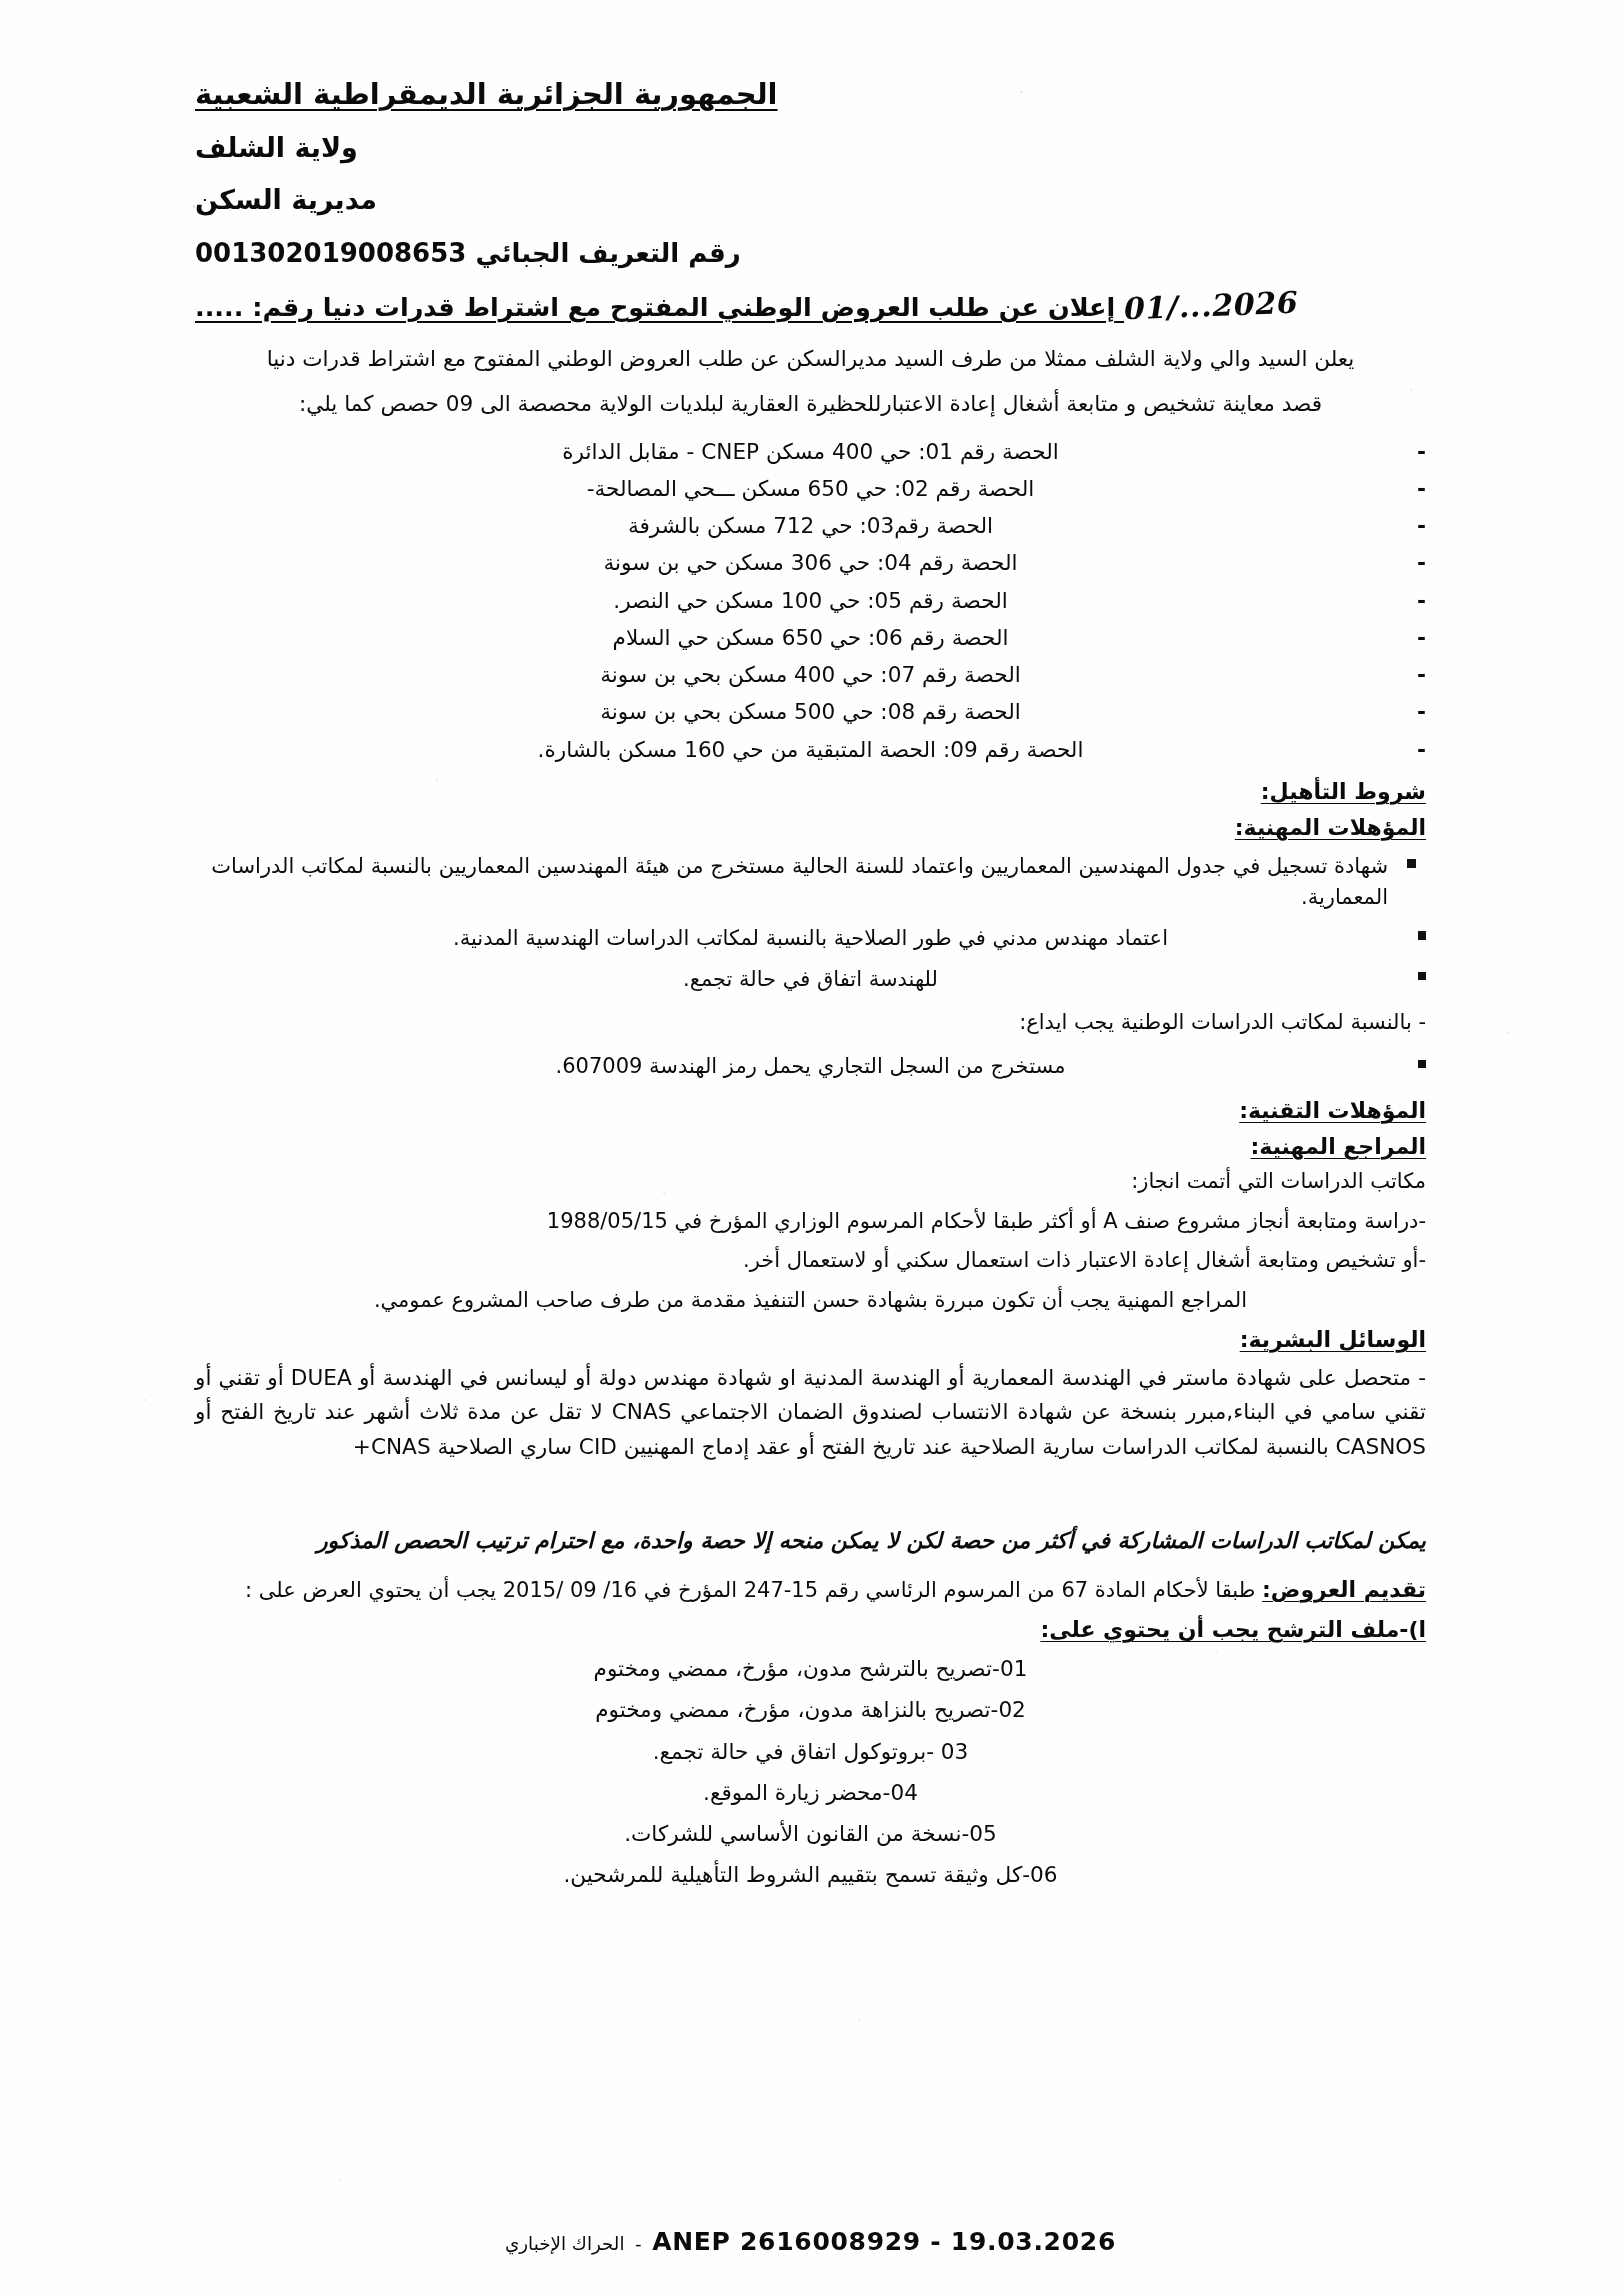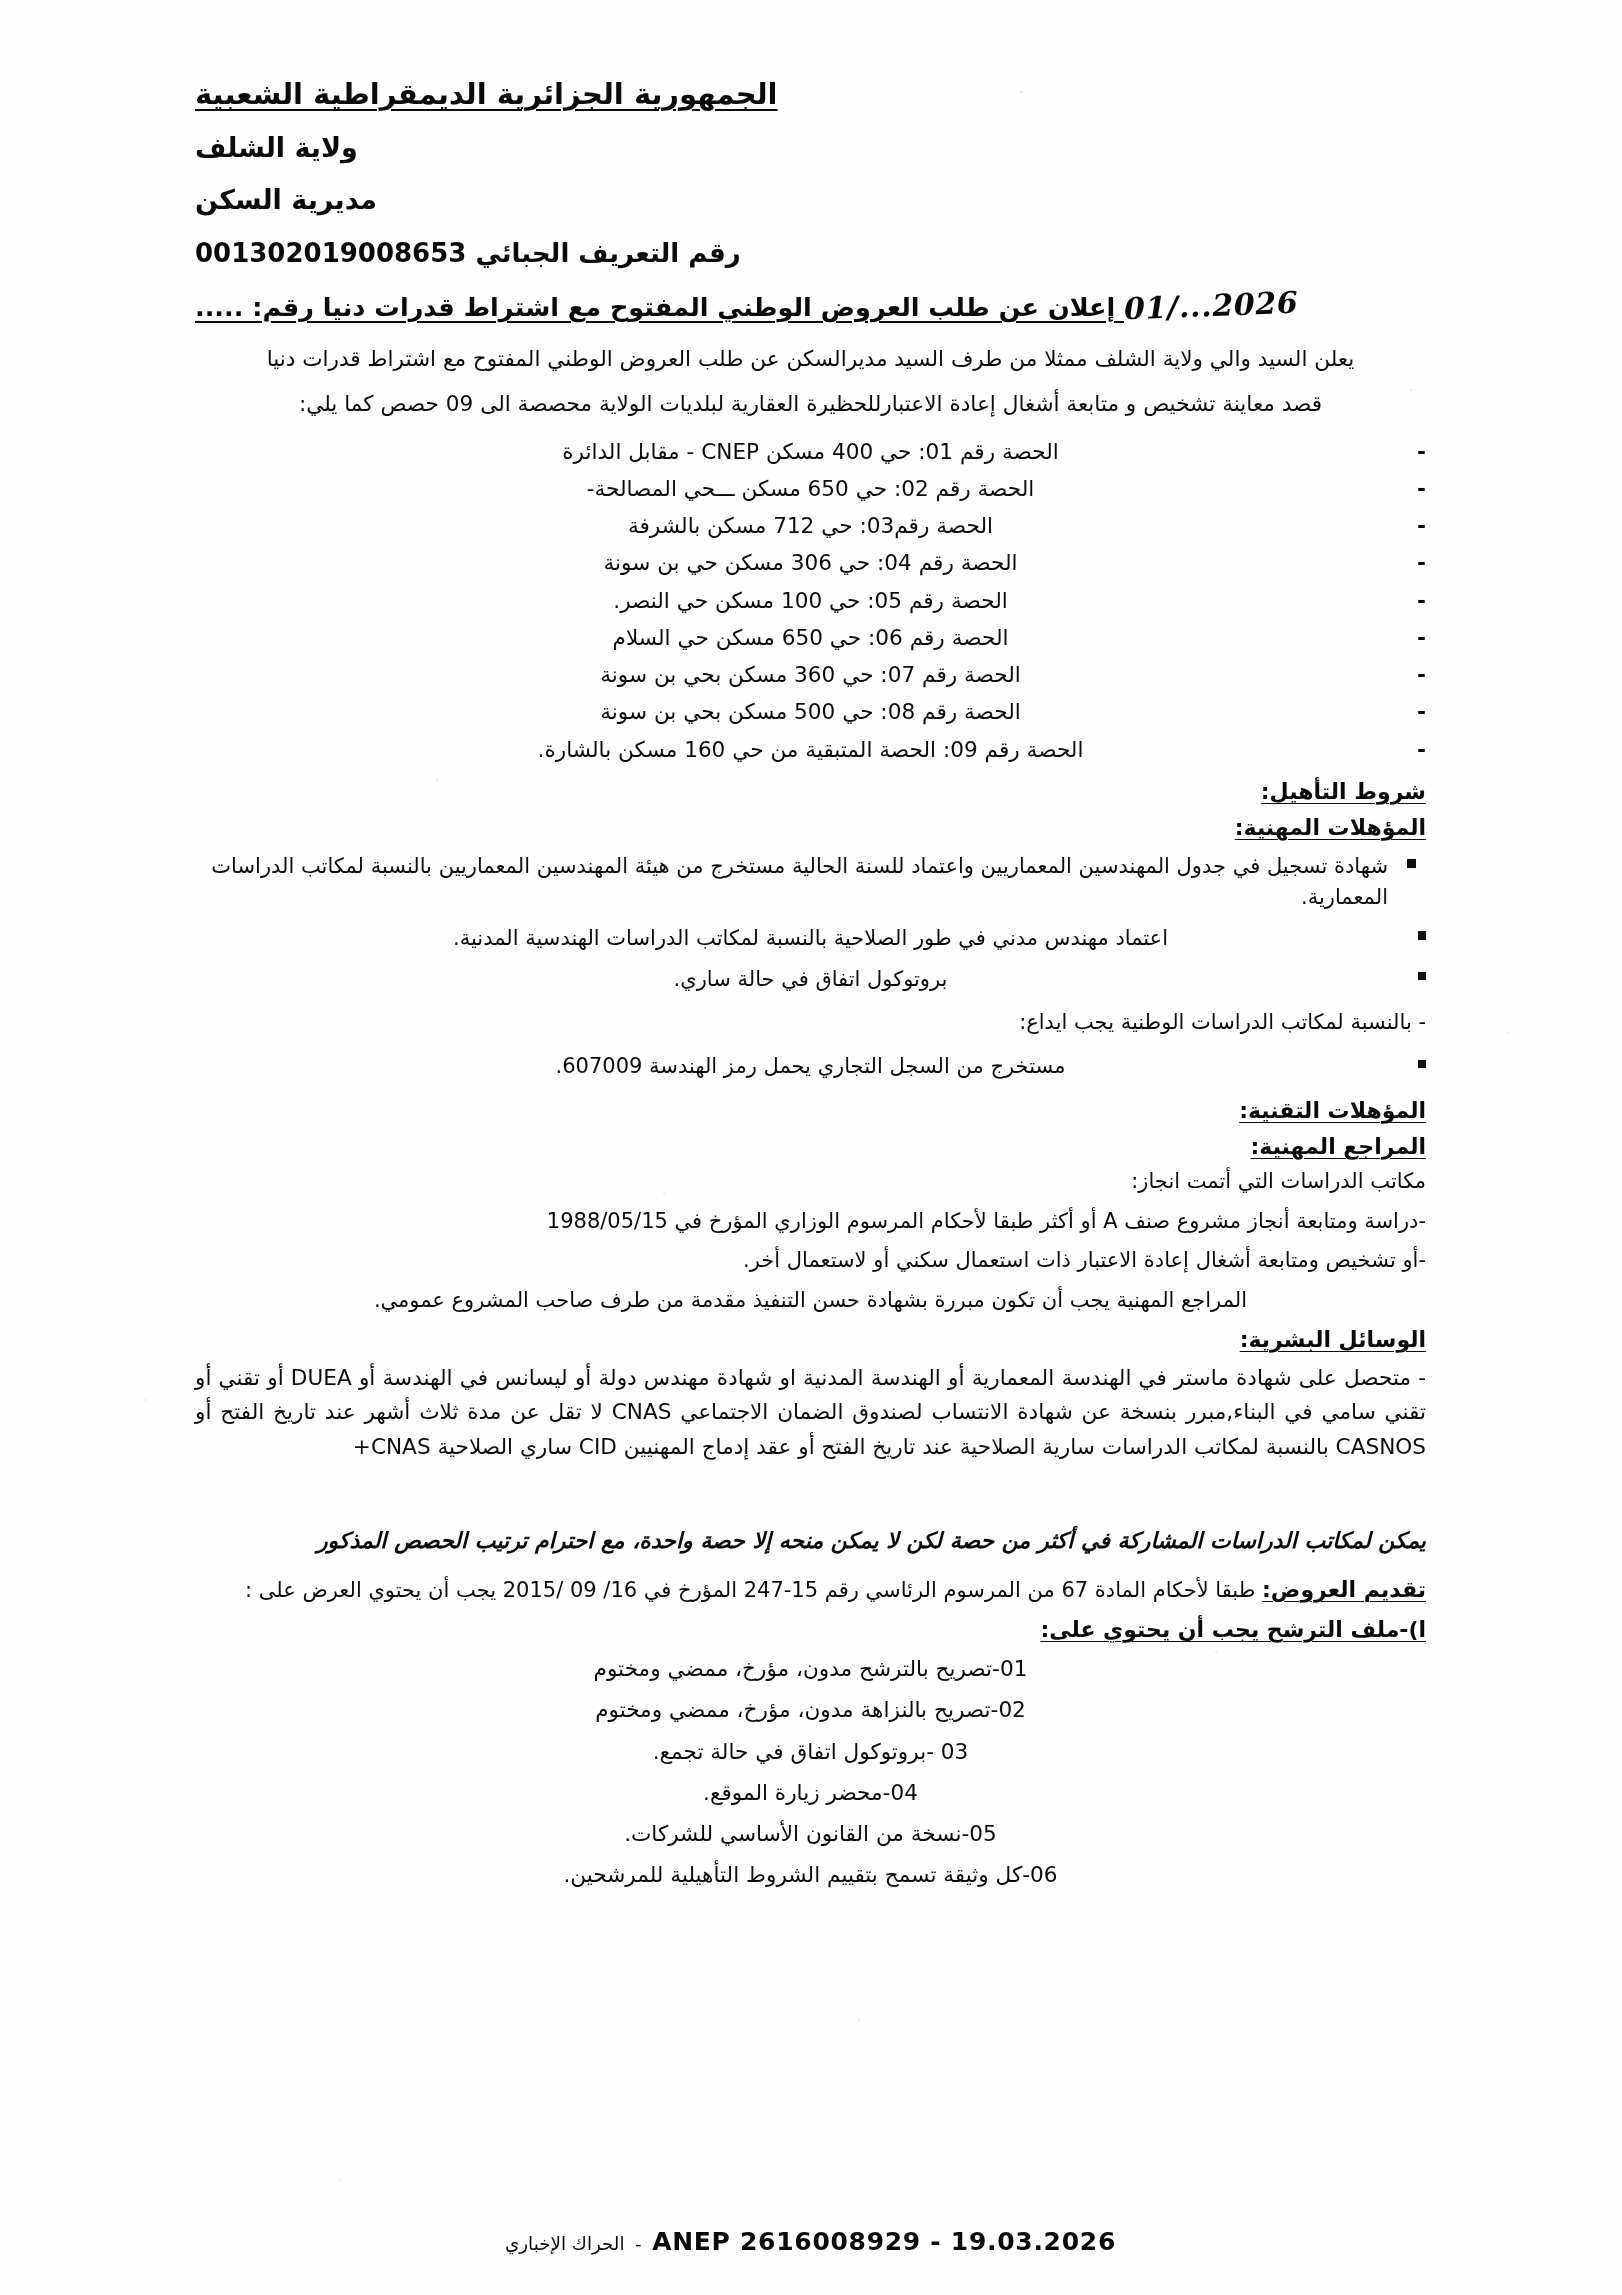--- a/index.html
+++ b/index.html
@@ -275,21 +275,21 @@
       <li>
         <span class="dash">-</span>
         <span>الحصة رقم 05: حي 100 مسكن حي النصر.</span>
       </li>
       <li>
         <span class="dash">-</span>
         <span>الحصة رقم 06: حي 650 مسكن حي السلام</span>
       </li>
       <li>
         <span class="dash">-</span>
-        <span>الحصة رقم 07: حي 360 مسكن بحي بن سونة</span>
+        <span>الحصة رقم 07: حي 400 مسكن بحي بن سونة</span>
       </li>
       <li>
         <span class="dash">-</span>
         <span>الحصة رقم 08: حي 500 مسكن بحي بن سونة</span>
       </li>
       <li>
         <span class="dash">-</span>
         <span>الحصة رقم 09: الحصة المتبقية من حي 160 مسكن بالشارة.</span>
       </li>
     </ul>
@@ -299,21 +299,21 @@
     <div class="section-title">المؤهلات المهنية:</div>
 
     <ul class="sqlist">
       <li>
         <span>شهادة تسجيل في جدول المهندسين المعماريين واعتماد للسنة الحالية مستخرج من هيئة المهندسين المعماريين بالنسبة لمكاتب الدراسات المعمارية.</span>
       </li>
       <li class="centered">
         <span>اعتماد مهندس مدني في طور الصلاحية بالنسبة لمكاتب الدراسات الهندسية المدنية.</span>
       </li>
       <li class="centered">
-        <span>بروتوكول اتفاق في حالة ساري.</span>
+        <span>للهندسة اتفاق في حالة تجمع.</span>
       </li>
     </ul>
 
     <div class="plainline">- بالنسبة لمكاتب الدراسات الوطنية يجب ايداع:</div>
 
     <ul class="sqlist">
       <li class="centered">
         <span>مستخرج من السجل التجاري يحمل رمز الهندسة 607009.</span>
       </li>
     </ul>

